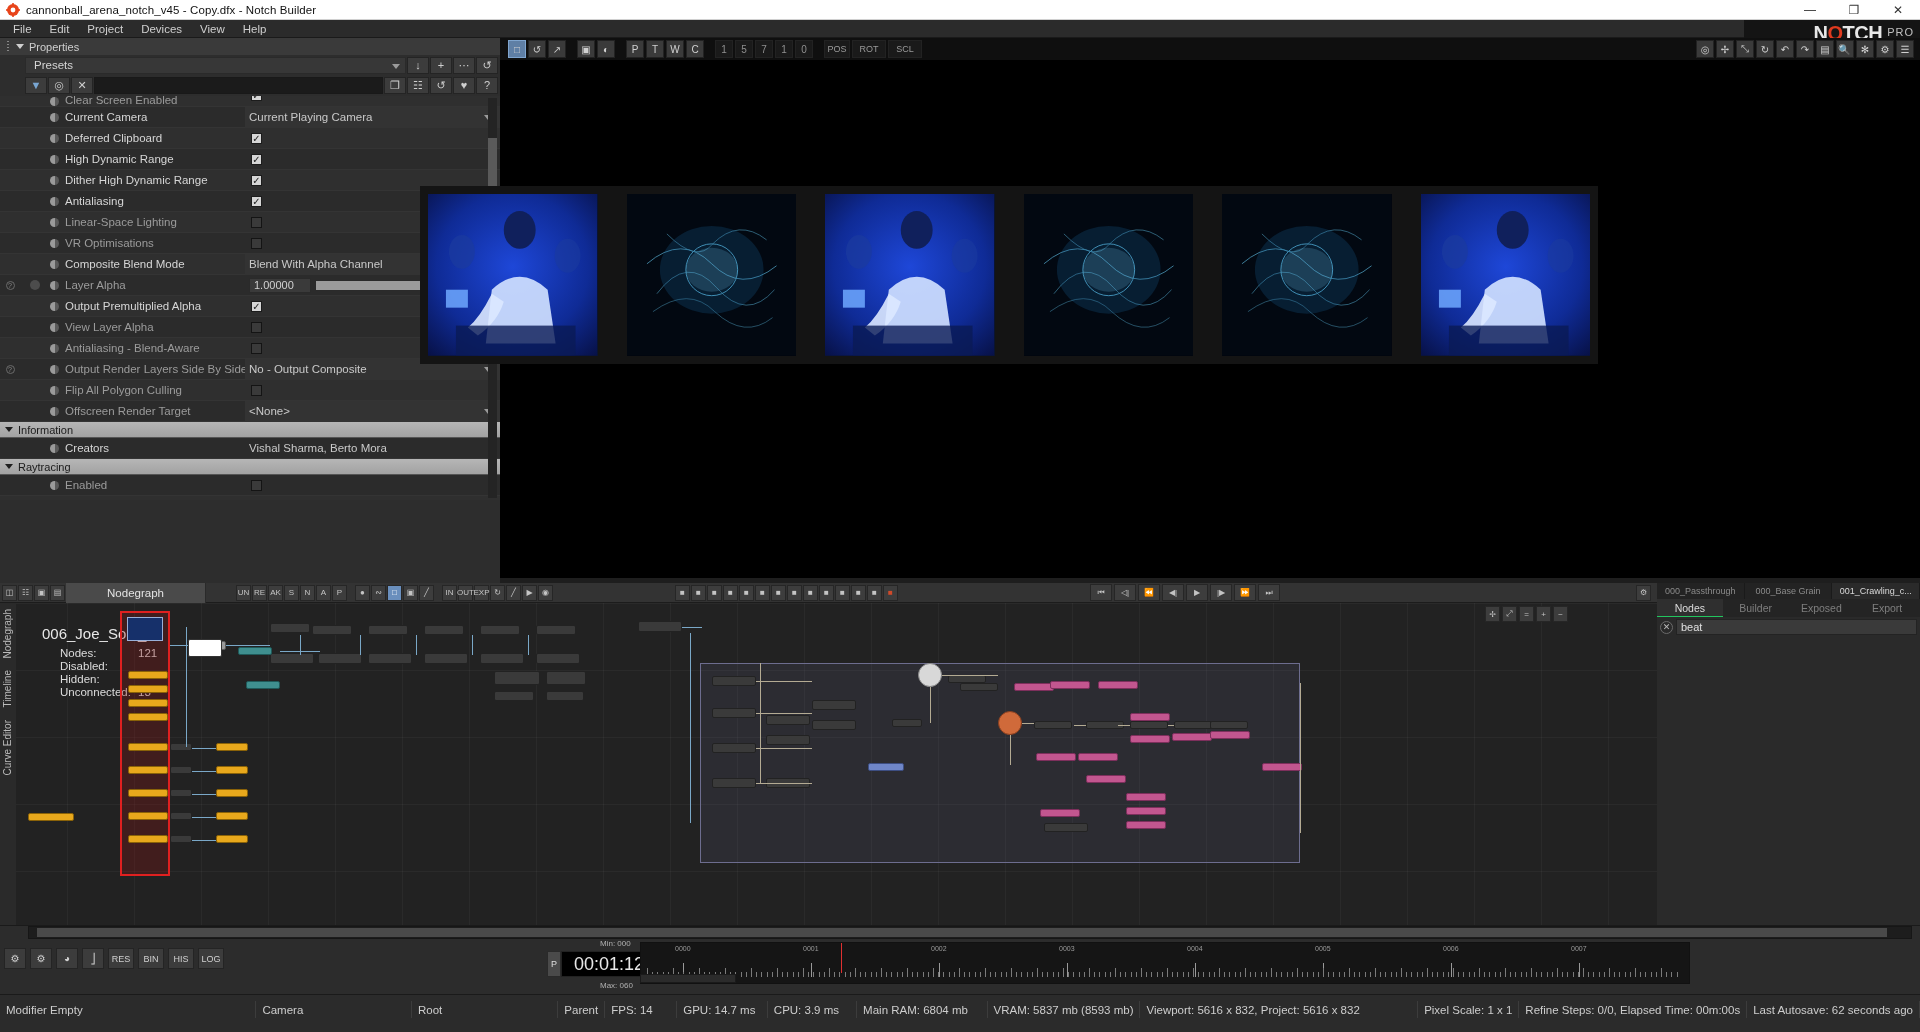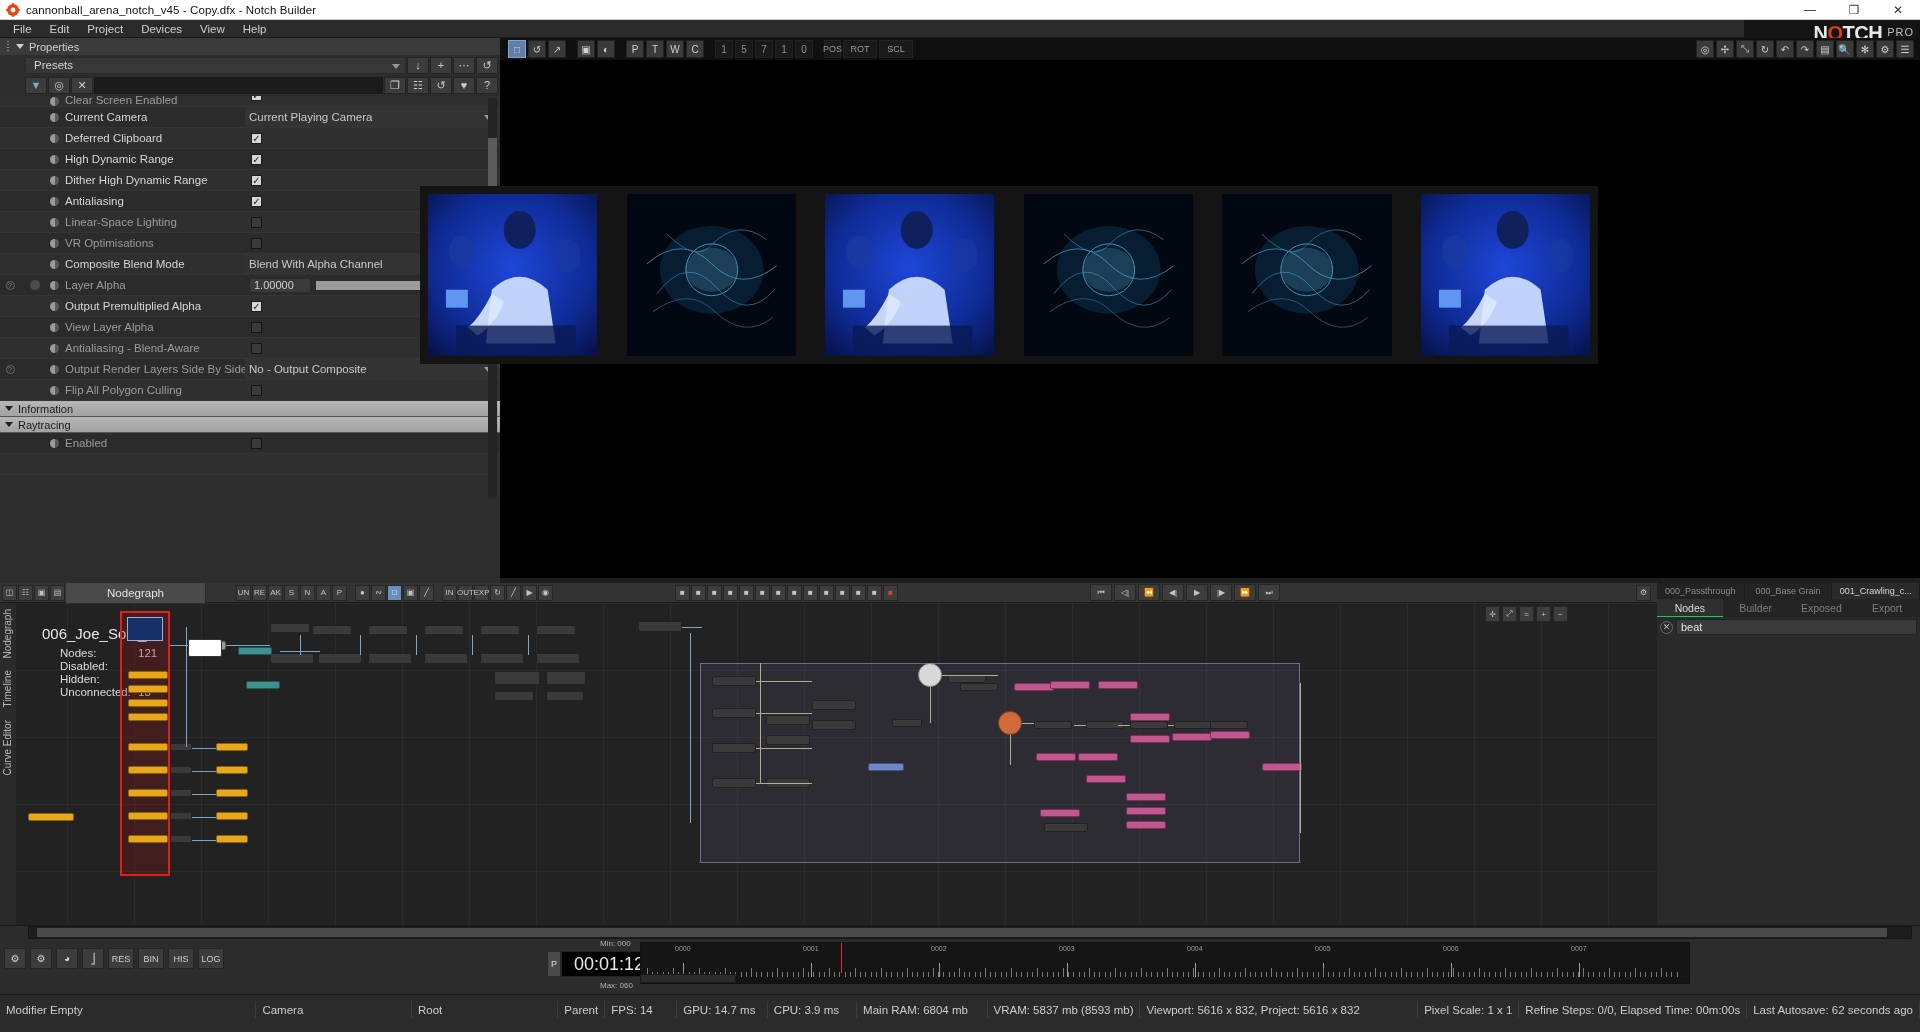--- a/index.html
+++ b/index.html
@@ -498,24 +498,45 @@
       <div class="gutter2">
         </div>
       <span class="bullet"></span>
       <span class="pname dim">Flip All Polygon Culling</span>
       <div class="pval plain">
         <div class="chk off">
           
         </div>
           </div>
     </div>
+        <div class="prow">
+      <div class="gutter">
+        </div>
+      <div class="gutter2">
+        </div>
+      <span class="bullet"></span>
+      <span class="pname dim">Offscreen Render Target</span>
+      <div class="pval">
+        <span>&lt;None&gt;</span>
+        <span class="dropcaret"></span>
+          </div>
+    </div>
         <div class="grouphdr">
       <span class="tri"></span>
       <span>Information</span>
         </div>
+        <div class="prow">
+      <div class="gutter">
+        </div>
+      <div class="gutter2">
+        </div>
+      <span class="bullet"></span>
+      <span class="pname ">Creators</span>
+      <div class="pval plain">Vishal Sharma, Berto Mora</div>
+    </div>
         <div class="grouphdr">
       <span class="tri"></span>
       <span>Raytracing</span>
         </div>
         <div class="prow">
       <div class="gutter">
         </div>
       <div class="gutter2">
         </div>
       <span class="bullet"></span>
@@ -554,21 +575,21 @@
       <div class="vbtn">T</div>
       <div class="vbtn">W</div>
       <div class="vbtn">C</div>
       <div class="vsep"></div>
       <div class="vbtn dark">1</div>
       <div class="vbtn dark">5</div>
       <div class="vbtn dark">7</div>
       <div class="vbtn dark">1</div>
       <div class="vbtn dark">0</div>
       <div class="vsep"></div>
-      <div class="vbtn dark" style="width:17px">
+      <div class="vbtn dark" style="width:26px">
         <span class="vlab">POS</span>
         </div>
       <div class="vbtn dark" style="width:34px">
         <span class="vlab">ROT</span>
         </div>
       <div class="vbtn dark" style="width:34px">
         <span class="vlab">SCL</span>
         </div>
       <div class="right">
         <div class="vbtn">◎</div>

